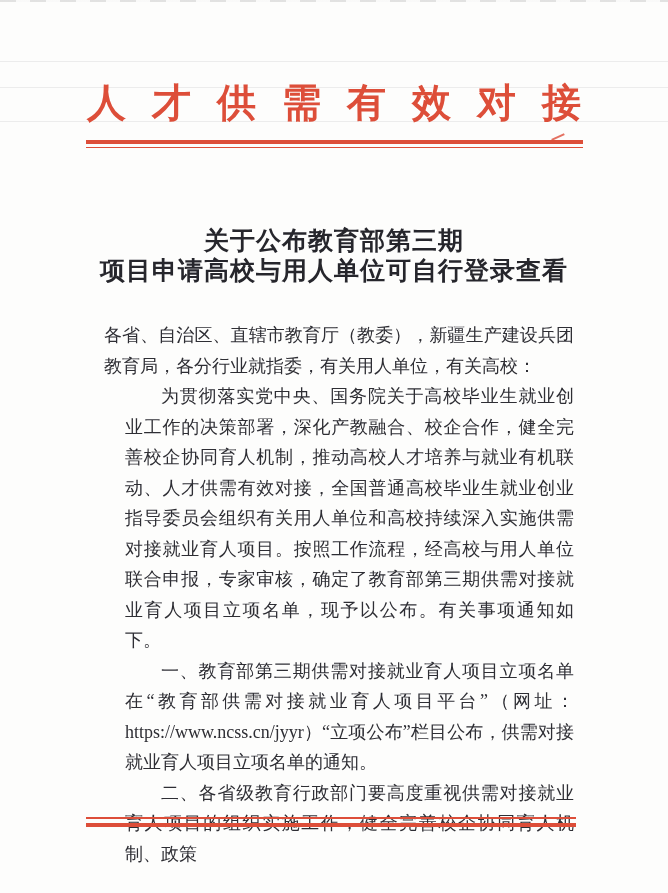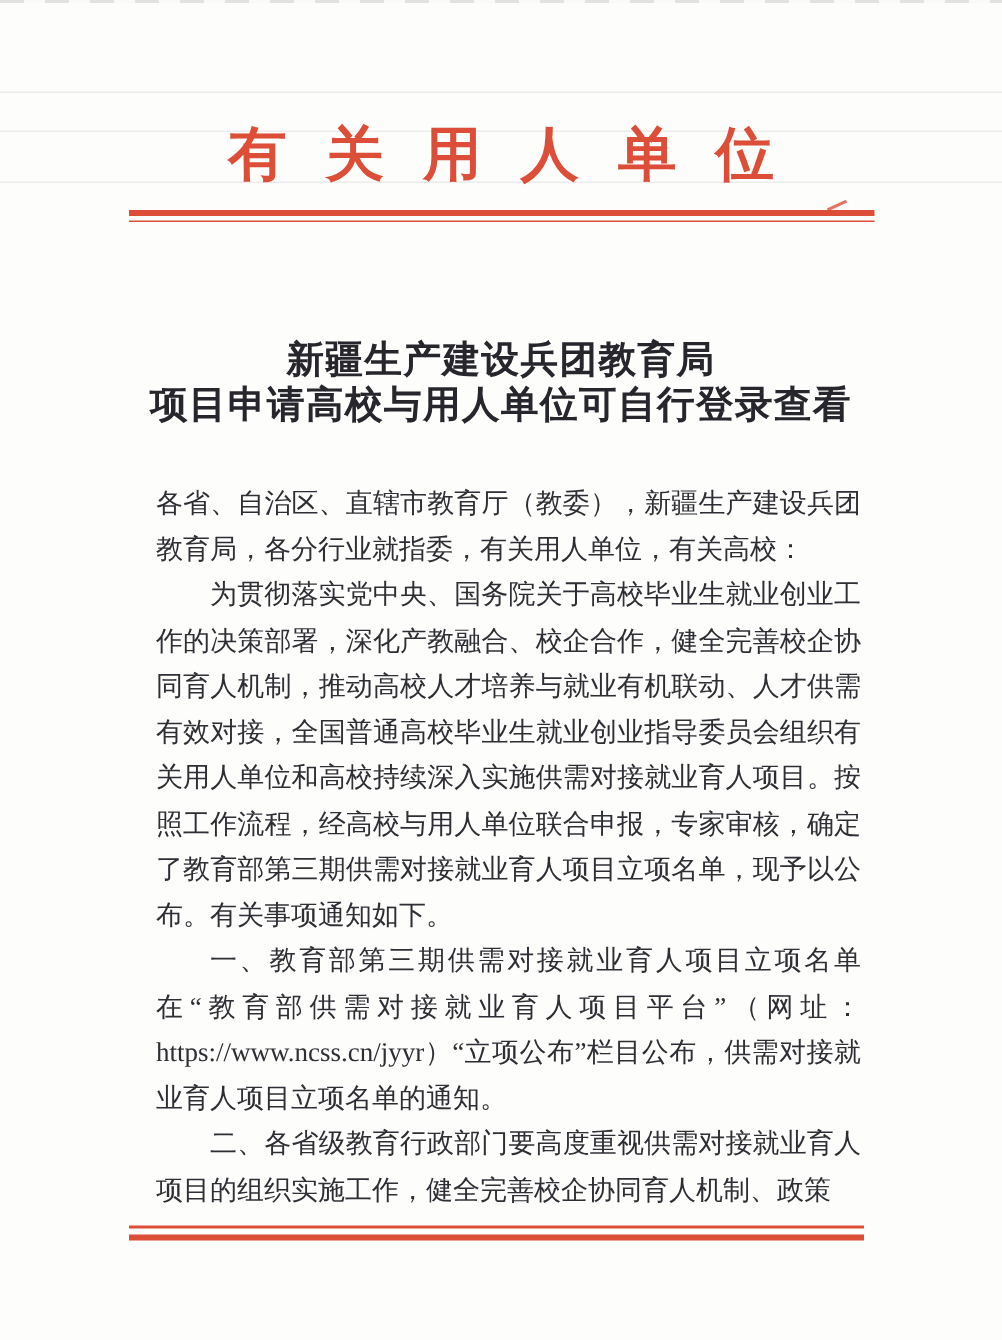--- a/index.html
+++ b/index.html
@@ -52,47 +52,47 @@
     font-weight: bold; color: #26262c; letter-spacing: 1px;
   }
 
   .body {
     position: absolute; top: 320px; left: 104px; width: 470px;
     font-size: 18px; line-height: 30.5px;
     text-align: justify; text-justify: inter-character;
     color: #2e2e34;
   }
   .body p { margin: 0; font-family: Liberation Serif, serif; }
-  .body p.indent { text-indent: 2em; }
+  .body p.indent { text-indent: 2em; margin-left: 21px; }
 
   .rule-bottom { position: absolute; top: 817px; left: 86px; width: 490px; }
   .rule-bottom .bar-thin  { height: 1.5px; background: var(--accent, #dd4e39); }
   .rule-bottom .bar-thick { height: 4px; background: var(--accent, #dd4e39); margin-top: 4px; }
 </style>
 </head>
 <body>
 
 <div class="page">
 
   <div class="top-edge"></div>
   <div class="scanline l1"></div>
   <div class="scanline l2"></div>
   <div class="scanline l3"></div>
 
-  <div class="letterhead">有关用人单位</div>
+  <div class="letterhead">人才供需有效对接</div>
 
   <div class="rule-top">
     <div class="bar-thick"></div>
     <div class="bar-thin"></div>
     <div class="nick"></div>
   </div>
 
 
   <h1 class="title">
-    <span>新疆生产建设兵团教育局</span><br>
+    <span>关于公布教育部第三期</span><br>
     <span>项目申请高校与用人单位可自行登录查看</span>
   </h1>
 
   <div class="body" id="body-container">
       <p>各省、自治区、直辖市教育厅（教委），新疆生产建设兵团教育局，各分行业就指委，有关用人单位，有关高校：</p>
       <p class="indent">为贯彻落实党中央、国务院关于高校毕业生就业创业工作的决策部署，深化产教融合、校企合作，健全完善校企协同育人机制，推动高校人才培养与就业有机联动、人才供需有效对接，全国普通高校毕业生就业创业指导委员会组织有关用人单位和高校持续深入实施供需对接就业育人项目。按照工作流程，经高校与用人单位联合申报，专家审核，确定了教育部第三期供需对接就业育人项目立项名单，现予以公布。有关事项通知如下。</p>
       <p class="indent">一、教育部第三期供需对接就业育人项目立项名单在“教育部供需对接就业育人项目平台”（网址：https://www.ncss.cn/jyyr）“立项公布”栏目公布，供需对接就业育人项目立项名单的通知。</p>
       <p class="indent">二、各省级教育行政部门要高度重视供需对接就业育人项目的组织实施工作，健全完善校企协同育人机制、政策</p>
     </div>
 

